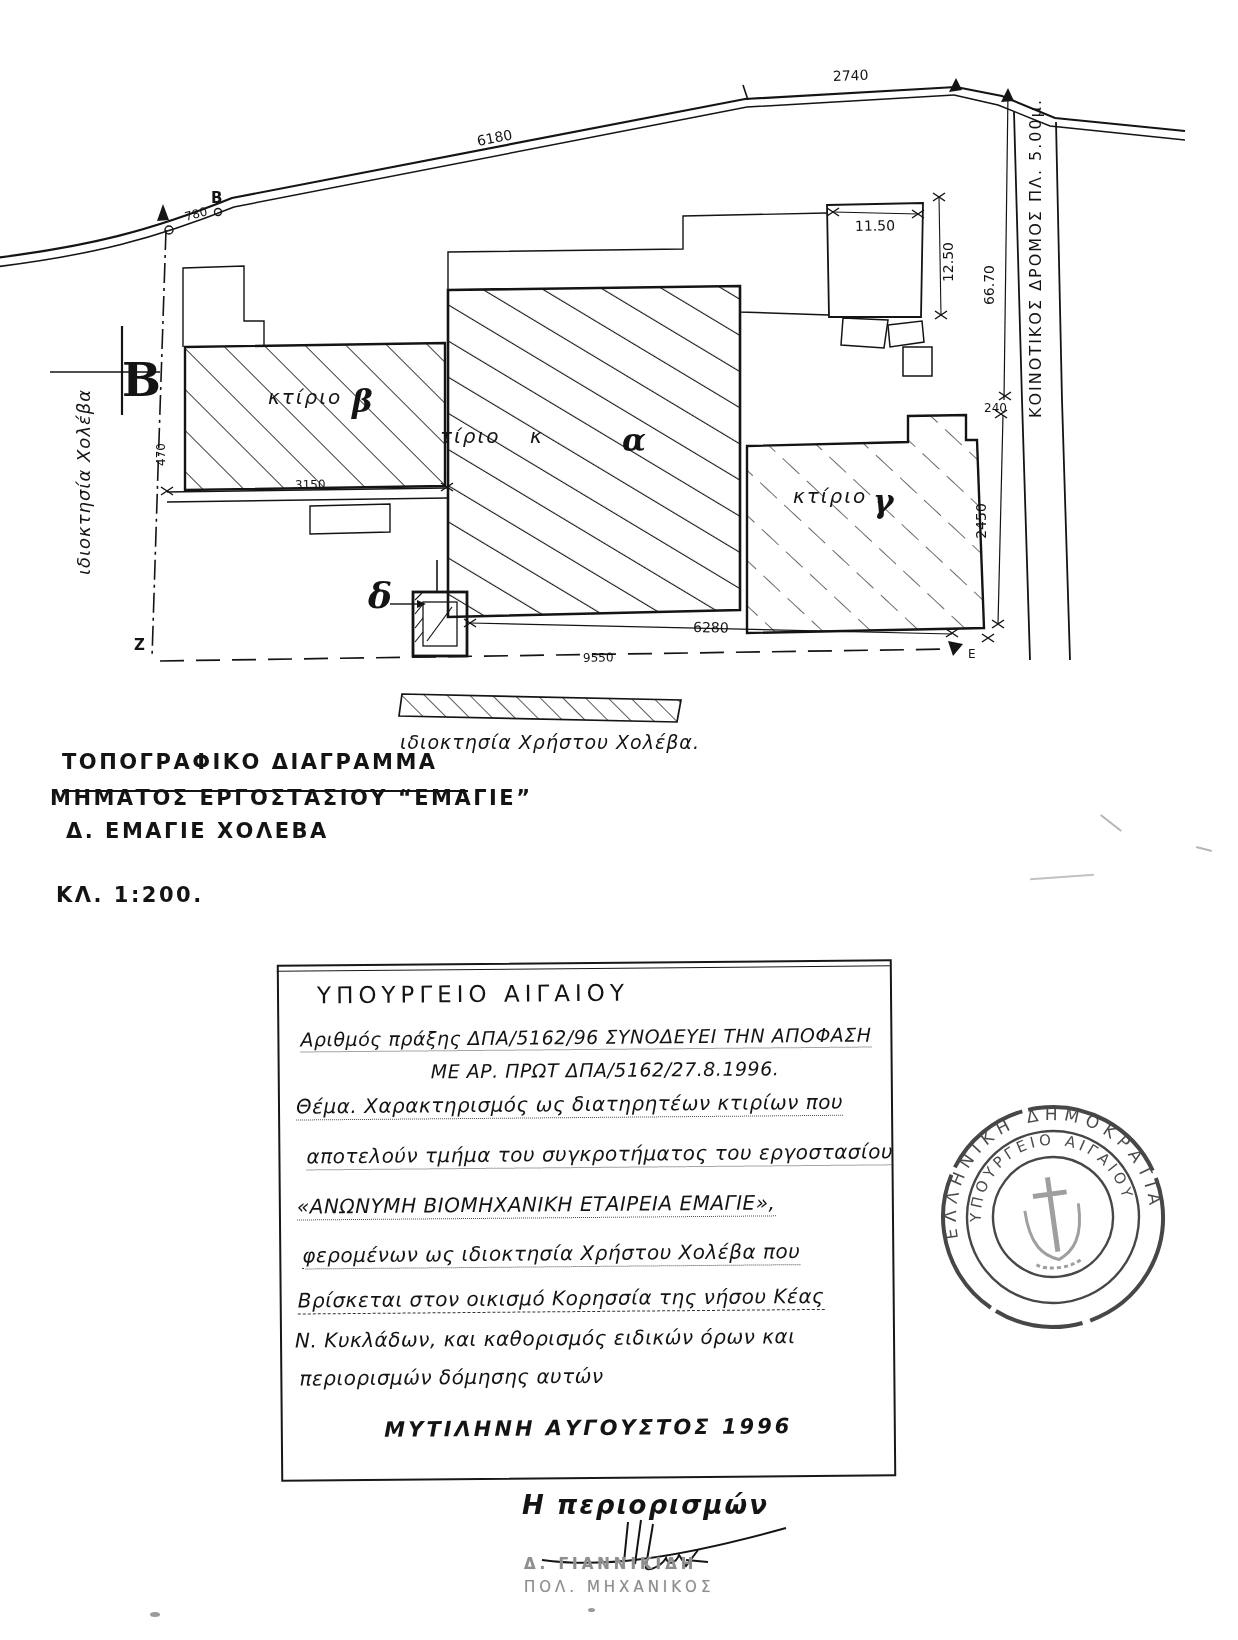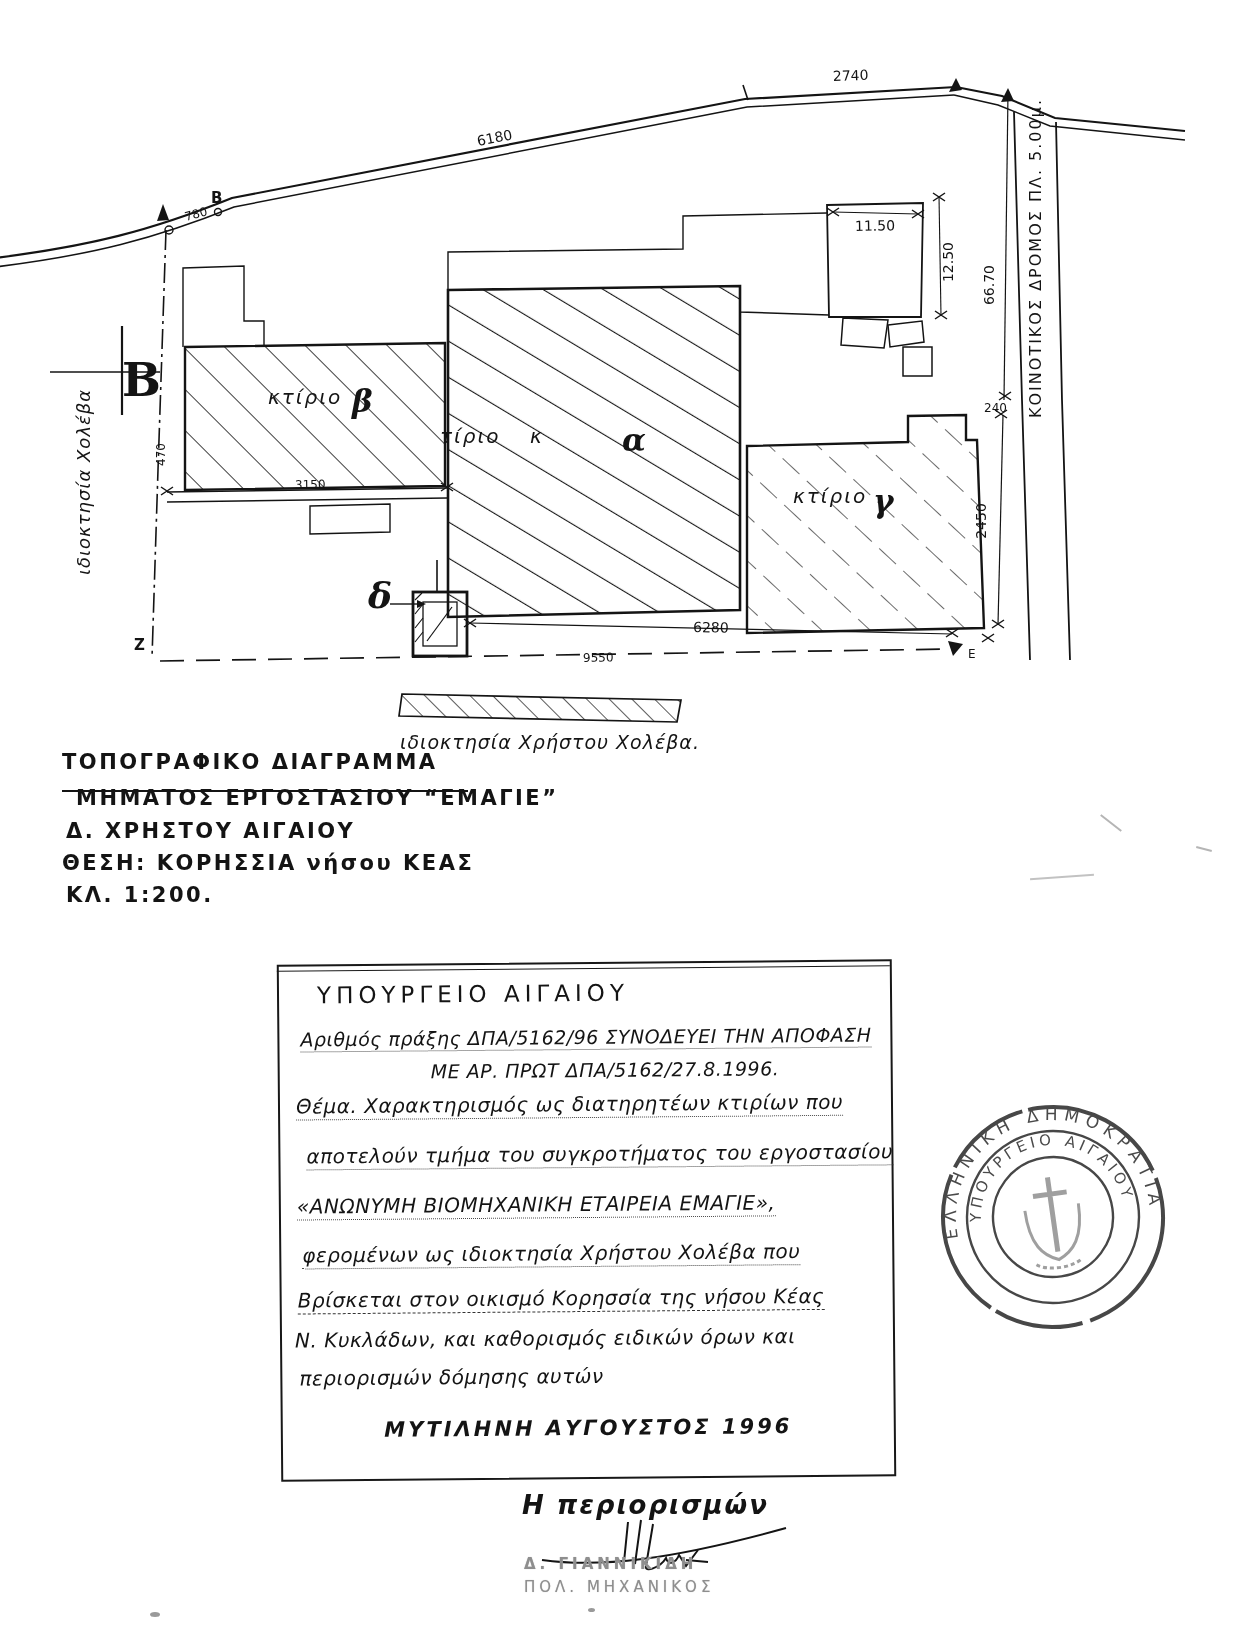--- a/index.html
+++ b/index.html
@@ -168,24 +168,23 @@
       <text class="secmark" x="122" y="396">Β</text>
     </g>
 
     <text class="owner" transform="translate(90,482) rotate(-90)" text-anchor="middle">ιδιοκτησία Χολέβα</text>
 
     <path d="M402,694 L681,700 L677,722 L399,716 Z" fill="url(#hS)" stroke="#141414" stroke-width="1.7"></path>
     <text class="owner" x="400" y="749" style="font-size:19px">ιδιοκτησία Χρήστου Χολέβα.</text>
   </svg>
 
   <div class="tline u" style="left:62px;top:750px;">ΤΟΠΟΓΡΑΦΙΚΟ ΔΙΑΓΡΑΜΜΑ</div>
-  <div class="tline" style="left:76px;top:786px;">ΜΗΜΑΤΟΣ ΕΡΓΟΣΤΑΣΙΟΥ “ΕΜΑΓΙΕ”</div>
-  <div class="tline" style="left:66px;top:819px;">Δ. ΧΡΗΣΤΟΥ ΑΙΓΑΙΟΥ</div>
-  <div class="tline" style="left:62px;top:851px;">ΘΕΣΗ: ΚΟΡΗΣΣΙΑ νήσου ΚΕΑΣ</div>
-  <div class="tline" style="left:66px;top:883px;">ΚΛ. 1:200.</div>
+  <div class="tline" style="left:50px;top:786px;">ΜΗΜΑΤΟΣ ΕΡΓΟΣΤΑΣΙΟΥ “ΕΜΑΓΙΕ”</div>
+  <div class="tline" style="left:66px;top:819px;">Δ. ΕΜΑΓΙΕ ΧΟΛΕΒΑ</div>
+  <div class="tline" style="left:56px;top:883px;">ΚΛ. 1:200.</div>
 
   <div class="stray" style="left:1098px;top:822px;width:26px;height:2px;transform:rotate(38deg);"></div>
   <div class="stray" style="left:1030px;top:876px;width:64px;height:2px;transform:rotate(-4deg);background:#c2c2c2;"></div>
   <div class="stray" style="left:1196px;top:848px;width:16px;height:2px;transform:rotate(14deg);"></div>
 
   <div class="dbox">
     <div class="topline"></div>
     <div class="dbox-h" style="left:38px;top:16px;">ΥΠΟΥΡΓΕΙΟ ΑΙΓΑΙΟΥ</div>
     <div class="hw dot" style="left:21px;top:62px;font-size:19px;">Αριθμός πράξης ΔΠΑ/5162/96 ΣΥΝΟΔΕΥΕΙ ΤΗΝ ΑΠΟΦΑΣΗ</div>
     <div class="hw" style="left:151px;top:95px;font-size:19px;">ΜΕ ΑΡ. ΠΡΩΤ ΔΠΑ/5162/27.8.1996.</div>

